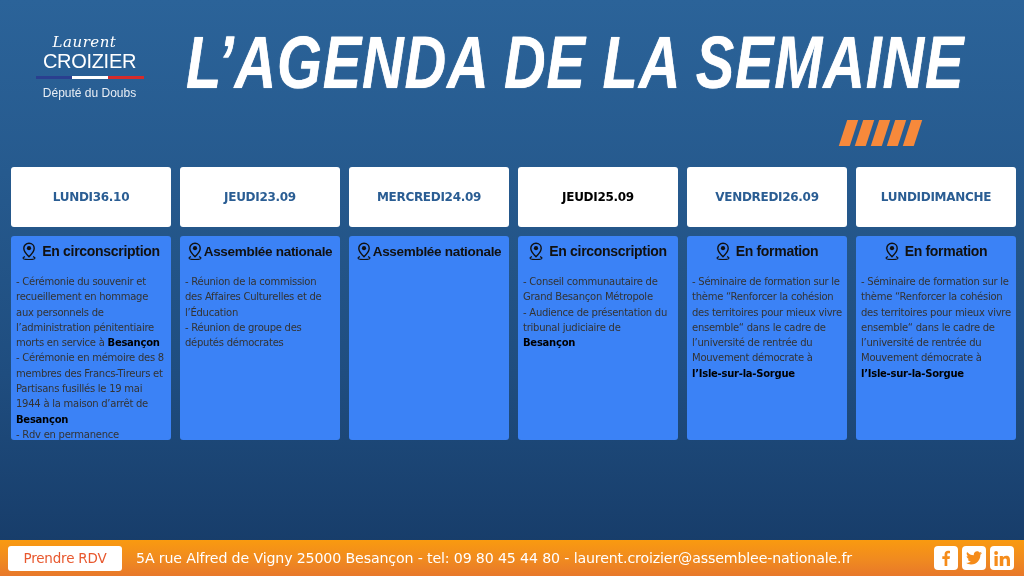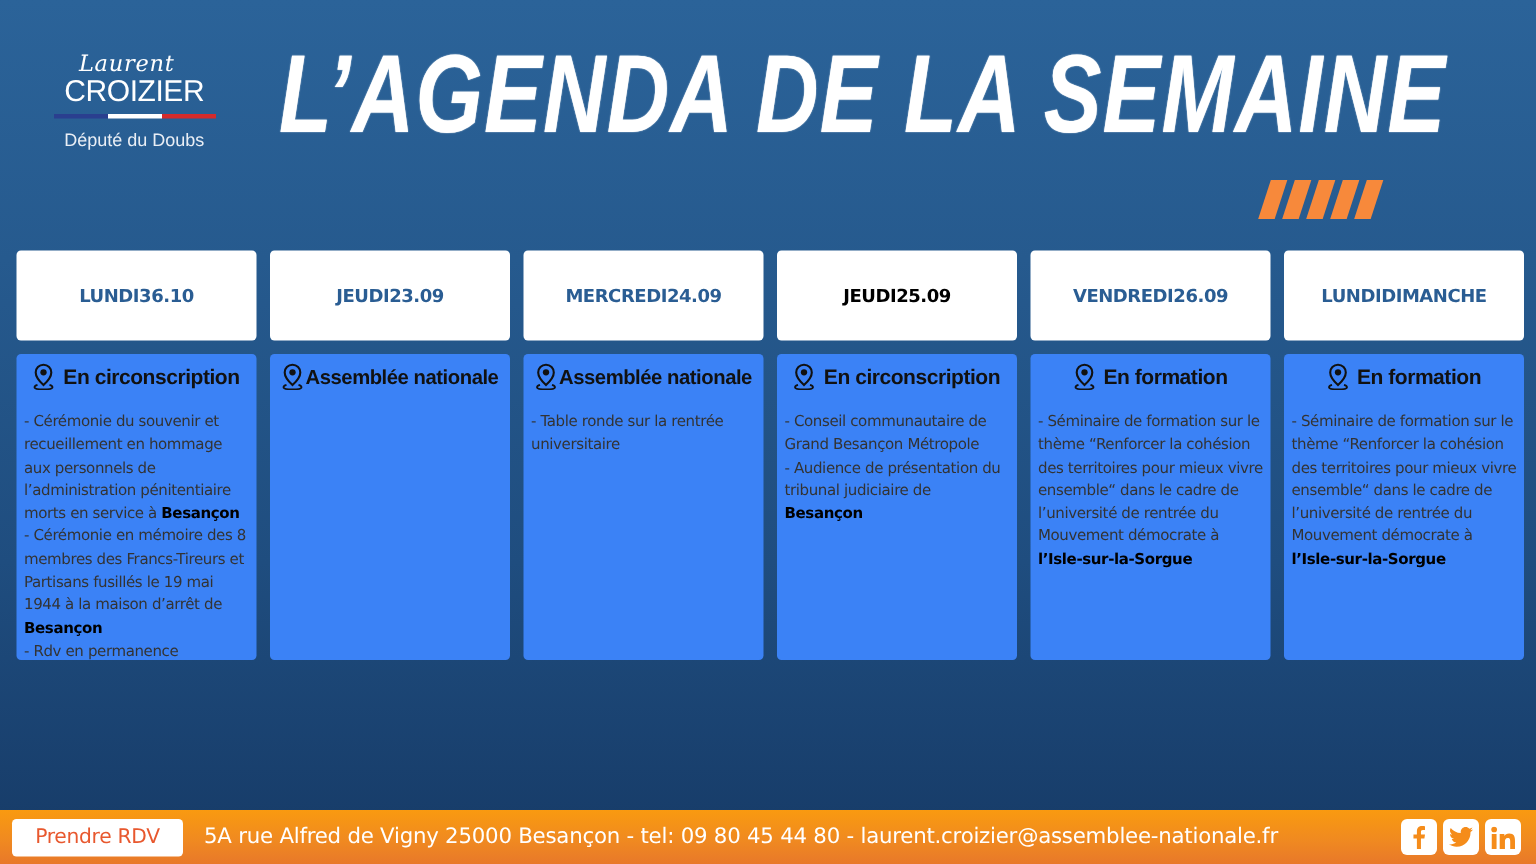--- a/index.html
+++ b/index.html
@@ -139,40 +139,41 @@
     </div>
     <div class="card">
       <div class="card-head tight">
         <svg class="pin" viewBox="0 0 14 18">
           <path d="M7 1.2C4 1.2 1.8 3.5 1.8 6.3c0 3.6 5.2 8.4 5.2 8.4s5.2-4.8 5.2-8.4C12.2 3.5 10 1.2 7 1.2z" fill="none" stroke="#111" stroke-width="1.4"></path>
           <circle cx="7" cy="6.2" r="2.1" fill="#111"></circle>
           <path d="M3 14.6c-1.3.4-2 1-2 1.5 0 .9 2.7 1.5 6 1.5s6-.6 6-1.5c0-.5-.7-1.1-2-1.5" fill="none" stroke="#111" stroke-width="1.2"></path>
         </svg>
         <span class="loc">Assemblée nationale</span>
       </div>
+      <div class="card-body">
+          <p><span>- Réunion de la commission des Affaires Culturelles et de l’Éducation</span></p>
+          <p><span>- Réunion de groupe des députés démocrates</span></p>
+        </div>
     </div>
   </div>
 
   <div class="col">
     <div class="day" style="color: rgb(42, 93, 147);">
       <div class="d-name">MERCREDI</div>
       <div class="d-date">24.09</div>
     </div>
     <div class="card">
       <div class="card-head tight">
         <svg class="pin" viewBox="0 0 14 18">
           <path d="M7 1.2C4 1.2 1.8 3.5 1.8 6.3c0 3.6 5.2 8.4 5.2 8.4s5.2-4.8 5.2-8.4C12.2 3.5 10 1.2 7 1.2z" fill="none" stroke="#111" stroke-width="1.4"></path>
           <circle cx="7" cy="6.2" r="2.1" fill="#111"></circle>
           <path d="M3 14.6c-1.3.4-2 1-2 1.5 0 .9 2.7 1.5 6 1.5s6-.6 6-1.5c0-.5-.7-1.1-2-1.5" fill="none" stroke="#111" stroke-width="1.2"></path>
         </svg>
         <span class="loc">Assemblée nationale</span>
       </div>
-      <div class="card-body">
-          <p><span>- Table ronde sur la rentrée universitaire</span></p>
-        </div>
     </div>
   </div>
 
   <div class="col">
     <div class="day" style="color: #000000;">
       <div class="d-name">JEUDI</div>
       <div class="d-date">25.09</div>
     </div>
     <div class="card">
       <div class="card-head">

